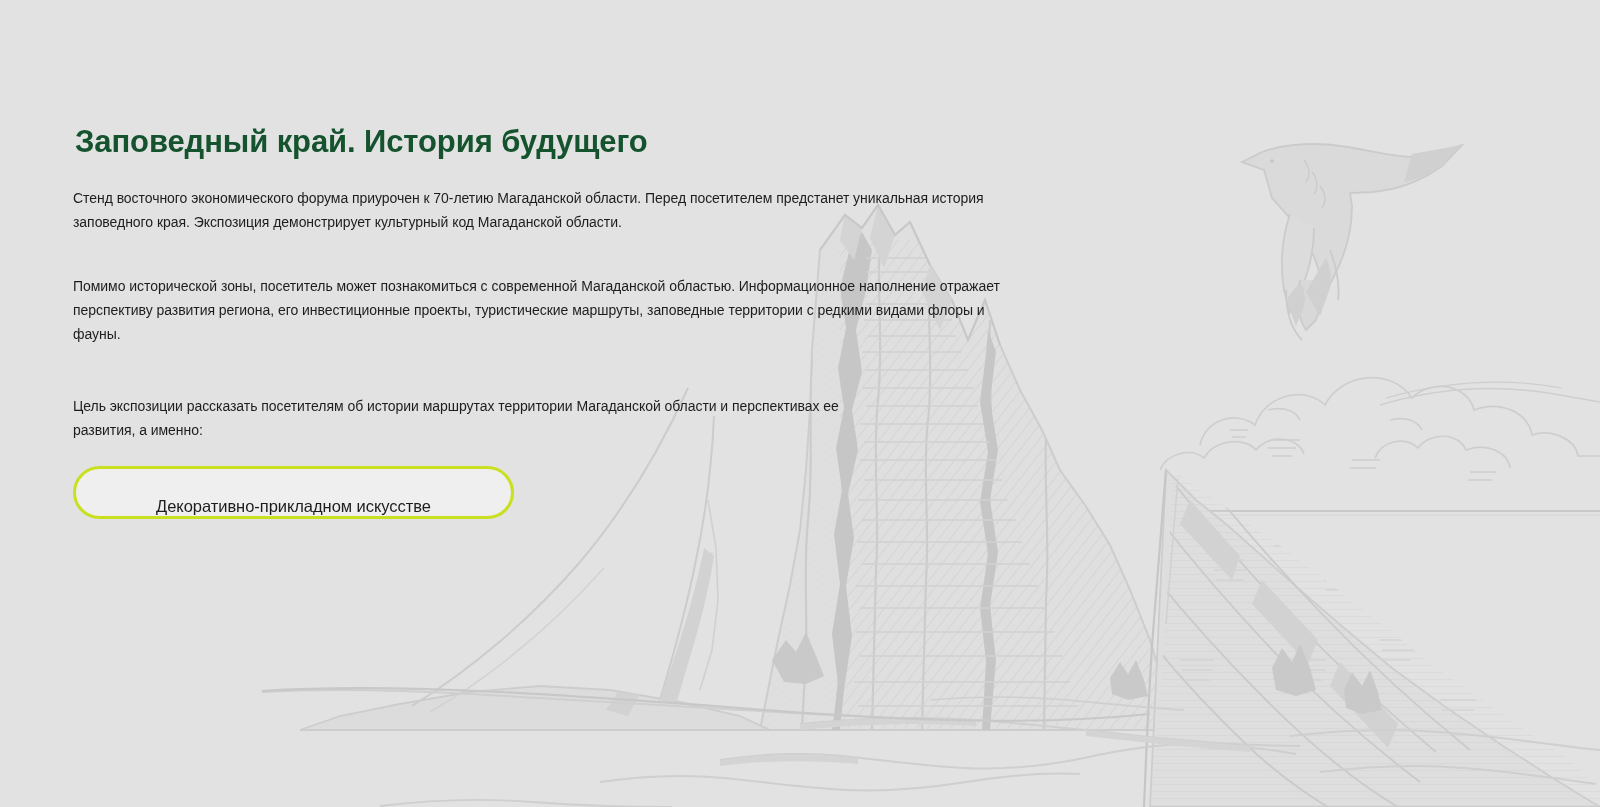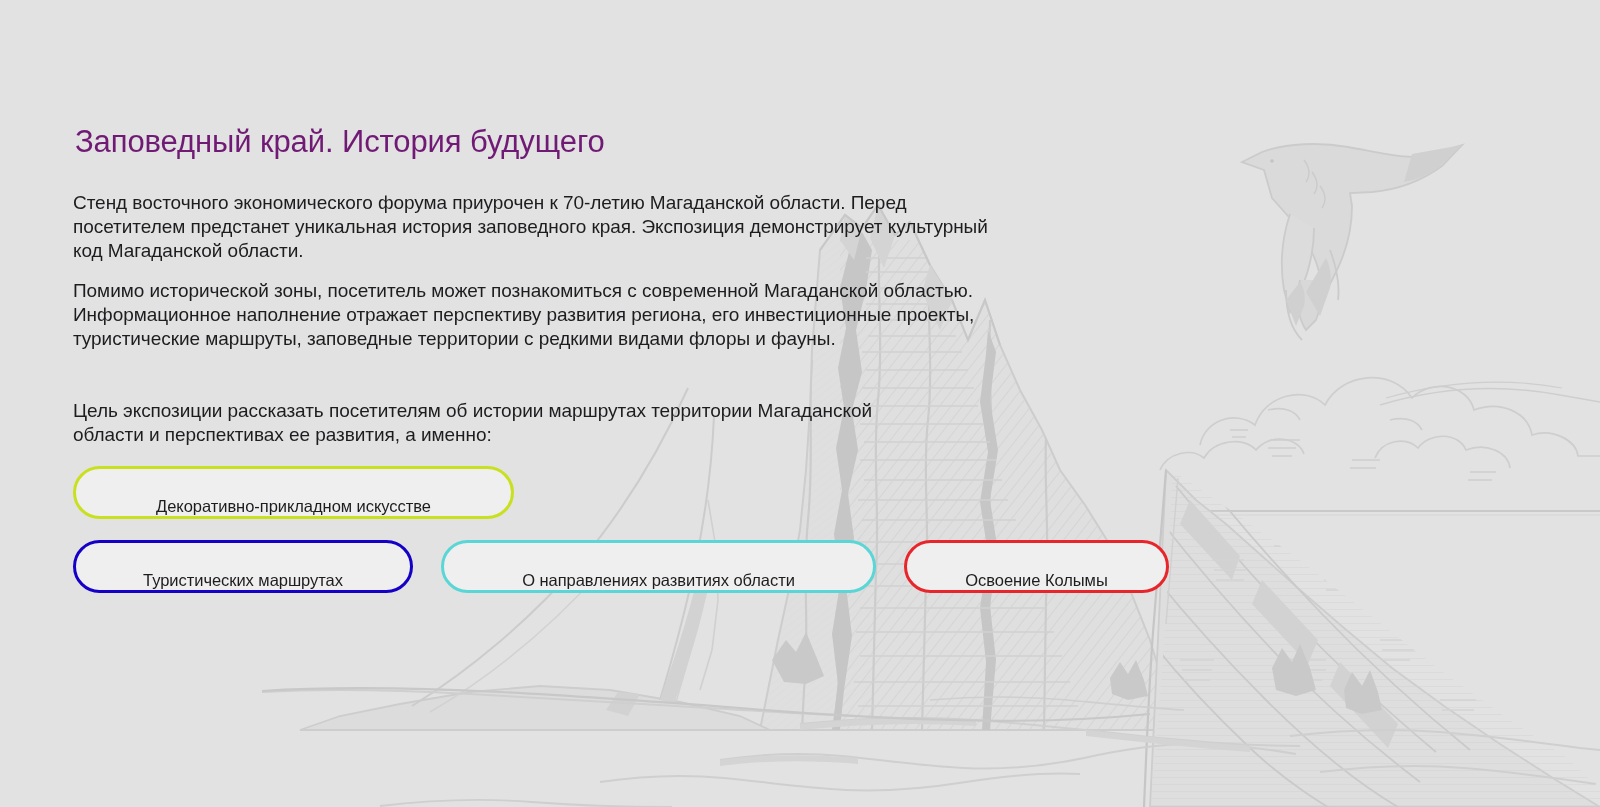--- a/index.html
+++ b/index.html
@@ -41,21 +41,21 @@
     line-height: 1.15;
     font-weight: 400;
     color: #1a1ae0;
     letter-spacing: -0.1px;
     white-space: nowrap;
   }
 
   .paragraph {
     position: absolute;
     left: 73px;
-    font-size: 19px;
+    font-size: 14px;
     line-height: 24px;
     color: #1d1d1f;
     letter-spacing: -0.05px;
     white-space: pre-line;
   }
   #paragraph-1 { top: 172px; width: 920px; }
   #paragraph-2 { top: 260px; width: 950px; }
   #paragraph-3 { top: 380px; width: 800px; }
 
   
@@ -278,40 +278,29 @@
   <g fill="#c9c9c9" stroke="none">
     <path d="M772,660 L786,640 L796,652 L806,632 L816,656 L824,676 L806,684 L784,682 Z"></path>
     <path d="M1272,668 L1282,648 L1292,662 L1300,644 L1310,668 L1316,690 L1296,696 L1276,690 Z"></path>
     <path d="M1344,690 L1352,672 L1362,686 L1370,670 L1378,692 L1382,710 L1362,714 L1346,708 Z"></path>
     <path d="M1110,678 L1120,662 L1128,674 L1136,660 L1144,680 L1148,696 L1128,700 L1112,694 Z"></path>
   </g>
 </svg>
 
 <div id="content">
 
-  <h1 id="page-title" style="color: #701a75;">Заповедный край. История будущего</h1>
+  <h1 id="page-title" style="color: #14532d; font-weight: bold;">Заповедный край. История будущего</h1>
 
   <p class="paragraph" id="paragraph-1" style="color: rgb(29, 29, 31);">Стенд восточного экономического форума приурочен к 70-летию Магаданской области. Перед посетителем предстанет уникальная история заповедного края. Экспозиция демонстрирует культурный код Магаданской области.</p>
 
   <p class="paragraph" id="paragraph-2" style="color: rgb(29, 29, 31);">Помимо исторической зоны, посетитель может познакомиться с современной Магаданской областью. Информационное наполнение отражает перспективу развития региона, его инвестиционные проекты, туристические маршруты, заповедные территории с редкими видами флоры и фауны.</p>
 
   <p class="paragraph" id="paragraph-3" style="color: rgb(29, 29, 31);">Цель экспозиции рассказать посетителям об истории маршрутах территории Магаданской области и перспективах ее развития, а именно:</p>
 
   <div id="pill-grid">
     <div class="pill-row">
       <div class="pill" style="border-color: rgb(201, 224, 33); width: 441px;">
         <span>Декоративно-прикладном искусстве</span>
       </div>
     </div>
-    <div class="pill-row">
-      <div class="pill" style="border-color: rgb(21, 0, 200); width: 340px;">
-        <span>Туристических маршрутах</span>
-      </div>
-      <div class="pill" style="border-color: rgb(90, 214, 214); width: 435px; margin-left: 28px;">
-        <span>О направлениях развитиях области</span>
-      </div>
-      <div class="pill" style="border-color: rgb(232, 37, 42); width: 265px; margin-left: 28px;">
-        <span>Освоение Колымы</span>
-      </div>
-    </div>
   </div>
 
 </div>
 
 </body></html>

